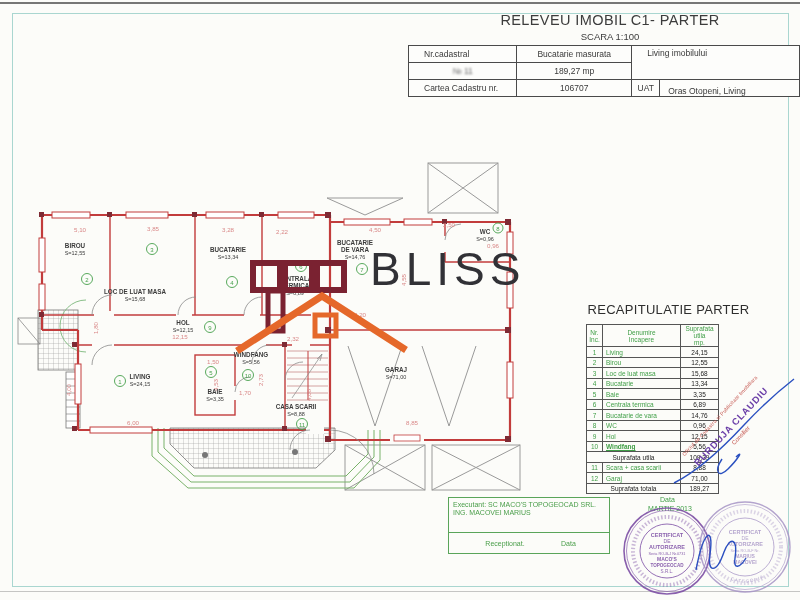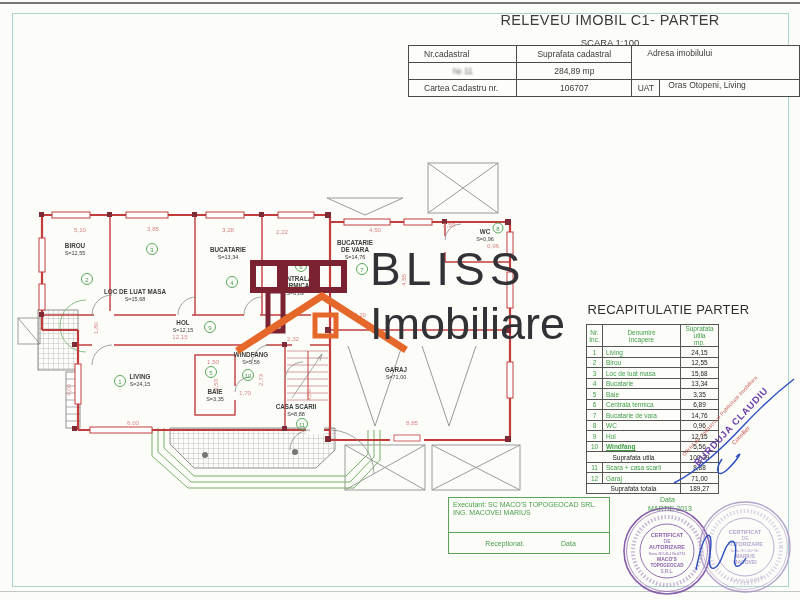--- a/index.html
+++ b/index.html
@@ -6,27 +6,27 @@
   .page{position:relative;width:800px;height:600px;background:#fcfcf9;overflow:hidden;
         font-family:"Liberation Sans",sans-serif;color:#333;text-decoration:underline;}
   .abs{position:absolute;}
   .scan-top{left:0;top:2px;width:800px;height:2px;background:#5f5f5f;opacity:.85;}
   .scan-bottom{left:0;top:591px;width:800px;height:1px;background:#c5c5c3;}
   .frame{left:12px;top:13px;width:775px;height:572px;border:1px solid #a9d6d0;}
 
   
   .title-wrap{left:495px;top:12px;width:230px;text-align:center;}
   .doc-title{font-size:14.5px;color:#3c3c3c;letter-spacing:.4px;}
-  .doc-scale{font-size:9.5px;color:#3c3c3c;margin-top:9px;}
+  .doc-scale{font-size:9.5px;color:#3c3c3c;margin-top:3px;}
   table.header-table{left:408px;top:45px;position:absolute;border-collapse:collapse;table-layout:fixed;
         font-size:8.5px;color:#3a3a3a;}
   table.header-table td{border:1px solid #4a4a4a;height:16px;padding:0 15px;background:#fdfdfb;}
   .ht-c1{width:90px;} .ht-c2{width:103px;text-align:center;} .ht-c3{width:176px;}
   .uat-cell{padding:0 !important;}
-  .uat-split{display:flex;height:100%;align-items:flex-start;}
+  .uat-split{display:flex;height:100%;align-items:flex-end;}
   .uat-label{width:27px;text-align:center;border-right:1px solid #4a4a4a;height:100%;line-height:16px;}
   .uat-value{flex:1;padding-left:8px;}
   .blur{filter:blur(1.3px);color:#666;}
 
   
   svg text{font-family:"Liberation Sans",sans-serif;}
   .rn{font-size:6.3px;font-weight:bold;fill:#3b3b3b;text-anchor:middle;}
   .ra{font-size:5.5px;fill:#3b3b3b;text-anchor:middle;}
   .dim{font-size:6.2px;fill:#d98888;text-anchor:middle;}
   .cnum{font-size:6px;fill:#46a04c;text-anchor:middle;}
@@ -77,26 +77,26 @@
 
   <div class="abs title-wrap">
     <div class="doc-title">RELEVEU IMOBIL C1- PARTER</div>
     <div class="doc-scale">SCARA 1:100</div>
   </div>
 
   <table class="header-table">
     <tbody>
         <tr>
       <td class="ht-c1">Nr.cadastral</td>
-      <td class="ht-c2">Suprafata cadastral</td>
-      <td class="ht-c3" rowspan="2" style="vertical-align:top;padding-top:2px;">Adresa imobilului</td>
+      <td class="ht-c2">Bucatarie masurata</td>
+      <td class="ht-c3" rowspan="2" style="vertical-align:top;padding-top:2px;">Living imobilului</td>
     </tr>
     <tr>
       <td class="ht-c1" style="text-align:center;"><span class="blur">№ 11</span></td>
-      <td class="ht-c2">284,89 mp</td>
+      <td class="ht-c2">189,27 mp</td>
     </tr>
     <tr>
       <td class="ht-c1">Cartea Cadastru nr.</td>
       <td class="ht-c2">106707</td>
       <td class="ht-c3 uat-cell">
         <div class="uat-split">
           <span class="uat-label">UAT</span>
           <span class="uat-value">Oras Otopeni, Living</span>
         </div>
       </td>
@@ -337,21 +337,20 @@
     <g fill="none">
       <rect x="25" y="18" width="27" height="27" stroke="#7a2231" stroke-width="6"></rect>
       <rect x="57" y="18" width="27" height="27" stroke="#7a2231" stroke-width="6"></rect>
       <rect x="89" y="18" width="27" height="27" stroke="#7a2231" stroke-width="6"></rect>
       <rect x="40" y="46" width="15" height="40" stroke="#7a2231" stroke-width="5"></rect>
       <polyline points="9,106 94,51 178,105" stroke="#e5682a" stroke-width="7"></polyline>
       <rect x="87" y="70" width="21" height="21" stroke="#e5682a" stroke-width="5"></rect>
     </g>
   </svg>
   <div class="abs bliss-text">BLISS</div>
-  <div class="abs imob-text">Imobiliare</div>
 
   <div class="abs recap-title">RECAPITULATIE PARTER</div>
   <table class="recap-table">
     <thead>
       <tr>
         <th class="rc-nr">Nr.
 Inc.</th>
         <th>Denumire
 Incapere</th>
         <th>Suprafata

